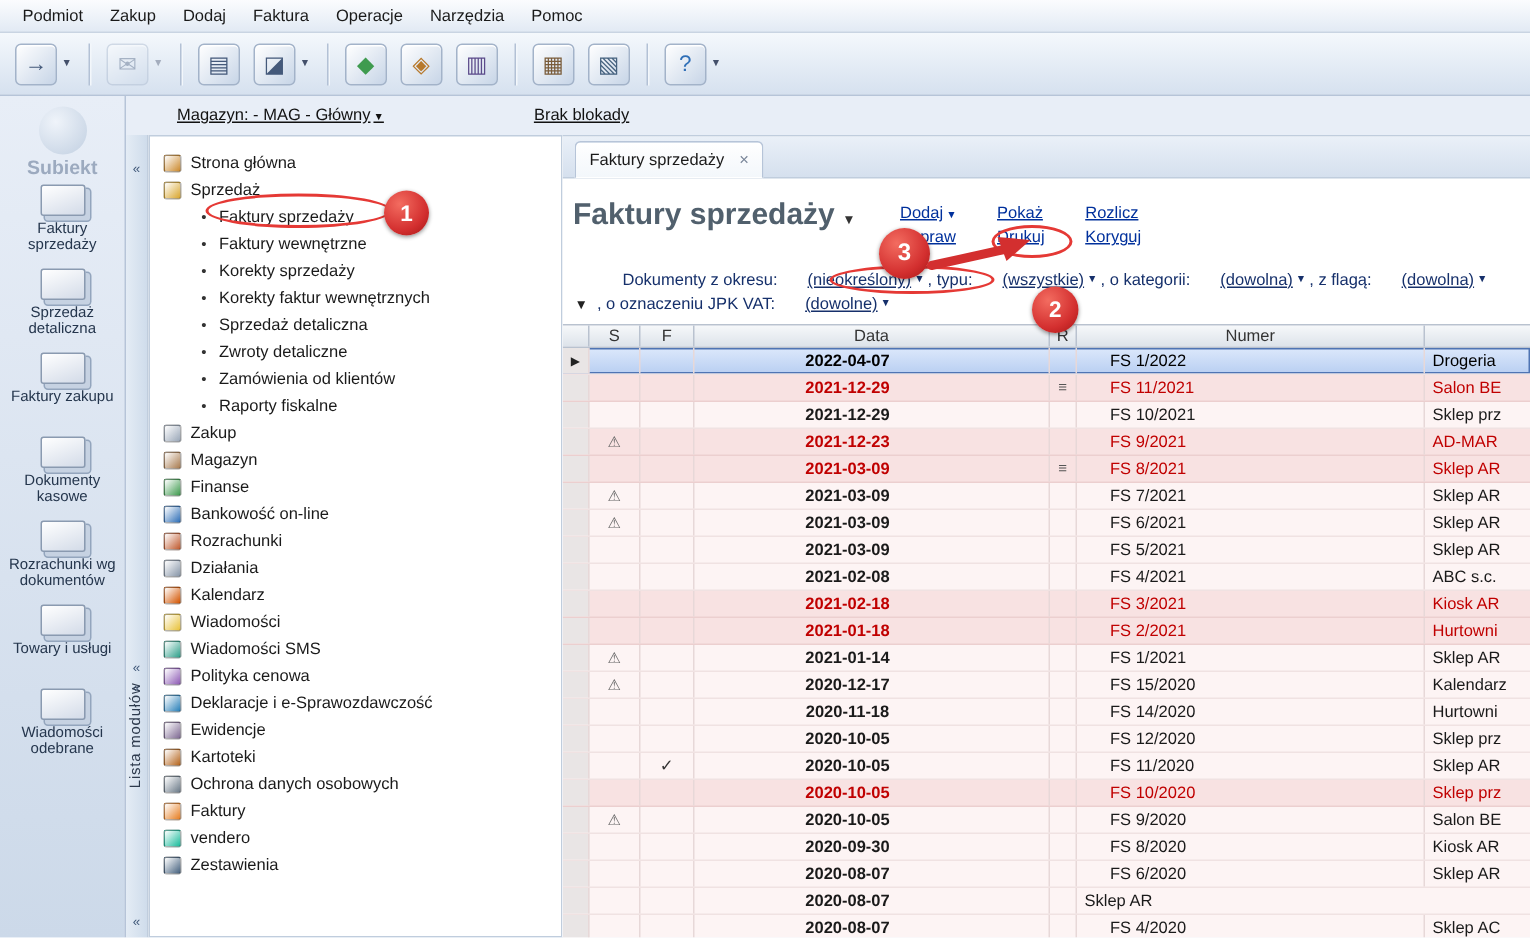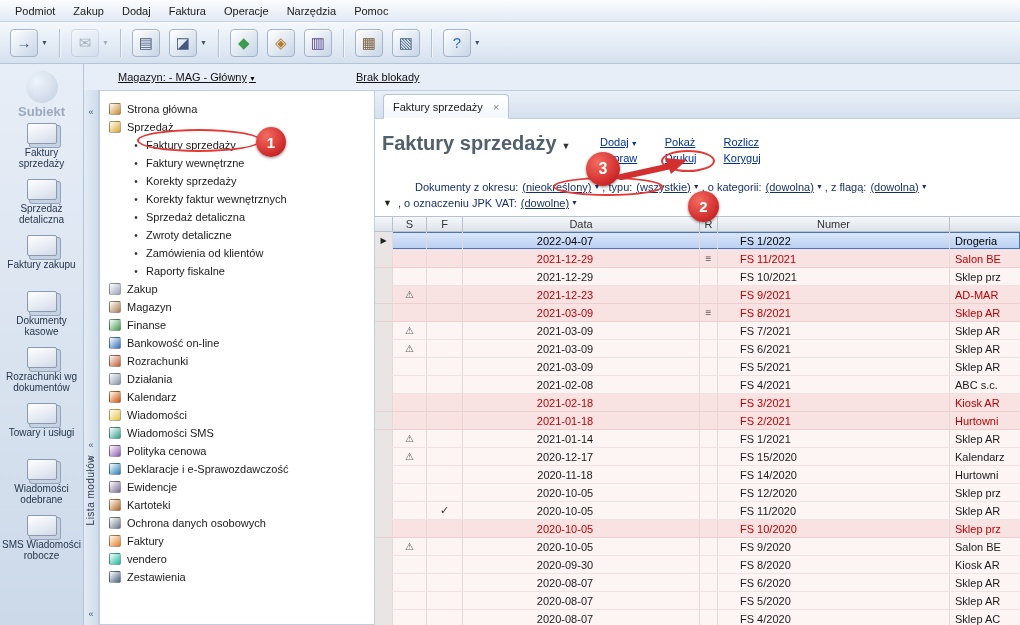--- a/index.html
+++ b/index.html
@@ -79,37 +79,37 @@
   .title-caret { font-size:9px; color:#333; margin-top:4px; }
 
   .actions { position:absolute; left:225px; top:17px; display:flex; gap:27px; }
   .action-col { display:flex; flex-direction:column; gap:4px; }
   .alink { color:#00309c; text-decoration:underline; cursor:pointer; white-space:nowrap; }
   .alink .caret { font-size:7px; text-decoration:none; display:inline-block; margin-left:2px; }
 
   .filters { position:absolute; left:8px; top:60px; line-height:16px; color:#16306b; white-space:nowrap; }
   .filters .frow { height:16px; display:flex; align-items:center; }
   .frow1 { padding-left:32px; }
-  .flink { text-decoration:underline; cursor:pointer; color:#16306b; margin-left:4px; }
+  .flink { text-decoration:underline; cursor:pointer; color:#16306b; margin-left:20px; }
   .fcaret { font-size:7px; margin:0 2px 0 2px; color:#16306b; }
   .ftoggle { font-size:9px; color:#222; margin-right:6px; cursor:pointer; }
 
   
   .grid { position:absolute; left:0; top:125px; width:645px; height:410px; overflow:hidden; background:#fff; }
   .ghead { display:flex; height:16px; background:linear-gradient(#f6f8fa,#dde3ea);
     border-top:1px solid #b9c2cf; border-bottom:1px solid #b9c2cf; color:#333; }
   .hcell { border-right:1px solid #b9c2cf; display:flex; align-items:center; justify-content:center; }
   .trow { display:flex; height:18px; background:#fdf4f4; border-bottom:1px solid #f0e2e2; cursor:pointer; }
   .trow.red { background:#f8e2e2; color:#c00000; border-bottom-color:#eccfcf; }
   .trow.sel { background:linear-gradient(#dce8fb,#b9cff2); box-shadow:inset 0 0 0 1px #4f74b3; color:#000; }
   .cell { border-right:1px solid #e7d8d8; display:flex; align-items:center; overflow:hidden; white-space:nowrap; }
   .cmark { width:18px; flex:0 0 18px; background:#e9e5e5; justify-content:center; font-size:8px; color:#222; }
   .cs   { width:34px; flex:0 0 34px; justify-content:center; color:#666; font-size:10px; }
   .cf   { width:36px; flex:0 0 36px; justify-content:center; color:#333; }
-  .cdate{ width:237px; flex:0 0 237px; justify-content:center; padding-right:32px; }
+  .cdate{ width:237px; flex:0 0 237px; justify-content:center; padding-right:32px;font-weight:bold; }
   .cr   { width:18px; flex:0 0 18px; justify-content:center; color:#555; font-size:10px; }
   .cnum { width:232px; flex:0 0 232px; padding-left:22px; }
   .cclient { width:70px; flex:0 0 70px; padding-left:5px; border-right:none; }
   .h-mark { width:18px; flex:0 0 18px; }
   .h-s { width:34px; flex:0 0 34px; }
   .h-f { width:36px; flex:0 0 36px; }
   .h-date { width:237px; flex:0 0 237px; }
   .h-r { width:18px; flex:0 0 18px; }
   .h-num { width:232px; flex:0 0 232px; }
   .h-client { width:70px; flex:0 0 70px; border-right:none; }
@@ -208,24 +208,20 @@
         <div class="mod-label">Rozrachunki wg dokumentów</div>
       </div>
       <div class="module-item">
         <div class="mod-icon"></div>
         <div class="mod-label">Towary i usługi</div>
       </div>
       <div class="module-item">
         <div class="mod-icon"></div>
         <div class="mod-label">Wiadomości odebrane</div>
       </div>
-      <div class="module-item">
-        <div class="mod-icon"></div>
-        <div class="mod-label">SMS Wiadomości robocze</div>
-      </div>
     </div>
 </div>
 
 <div class="magazyn-bar">
   <span class="mag-link mag-first">
     <span>Magazyn: - MAG - Główny</span><span class="mag-caret">▼</span>
   </span>
   <span class="mag-link mag-second">Brak blokady</span>
 </div>
 
@@ -593,21 +589,20 @@
           <div class="cell cr"></div>
           <div class="cell cnum">FS 6/2020</div>
           <div class="cell cclient">Sklep AR</div>
         </div>
         <div class="trow">
           <div class="cell cmark"></div>
           <div class="cell cs"></div>
           <div class="cell cf"></div>
           <div class="cell cdate">2020-08-07</div>
           <div class="cell cr"></div>
-          <div class="cell cnum">FS 5/2020</div>
           <div class="cell cclient">Sklep AR</div>
         </div>
         <div class="trow">
           <div class="cell cmark"></div>
           <div class="cell cs"></div>
           <div class="cell cf"></div>
           <div class="cell cdate">2020-08-07</div>
           <div class="cell cr"></div>
           <div class="cell cnum">FS 4/2020</div>
           <div class="cell cclient">Sklep AC</div>

